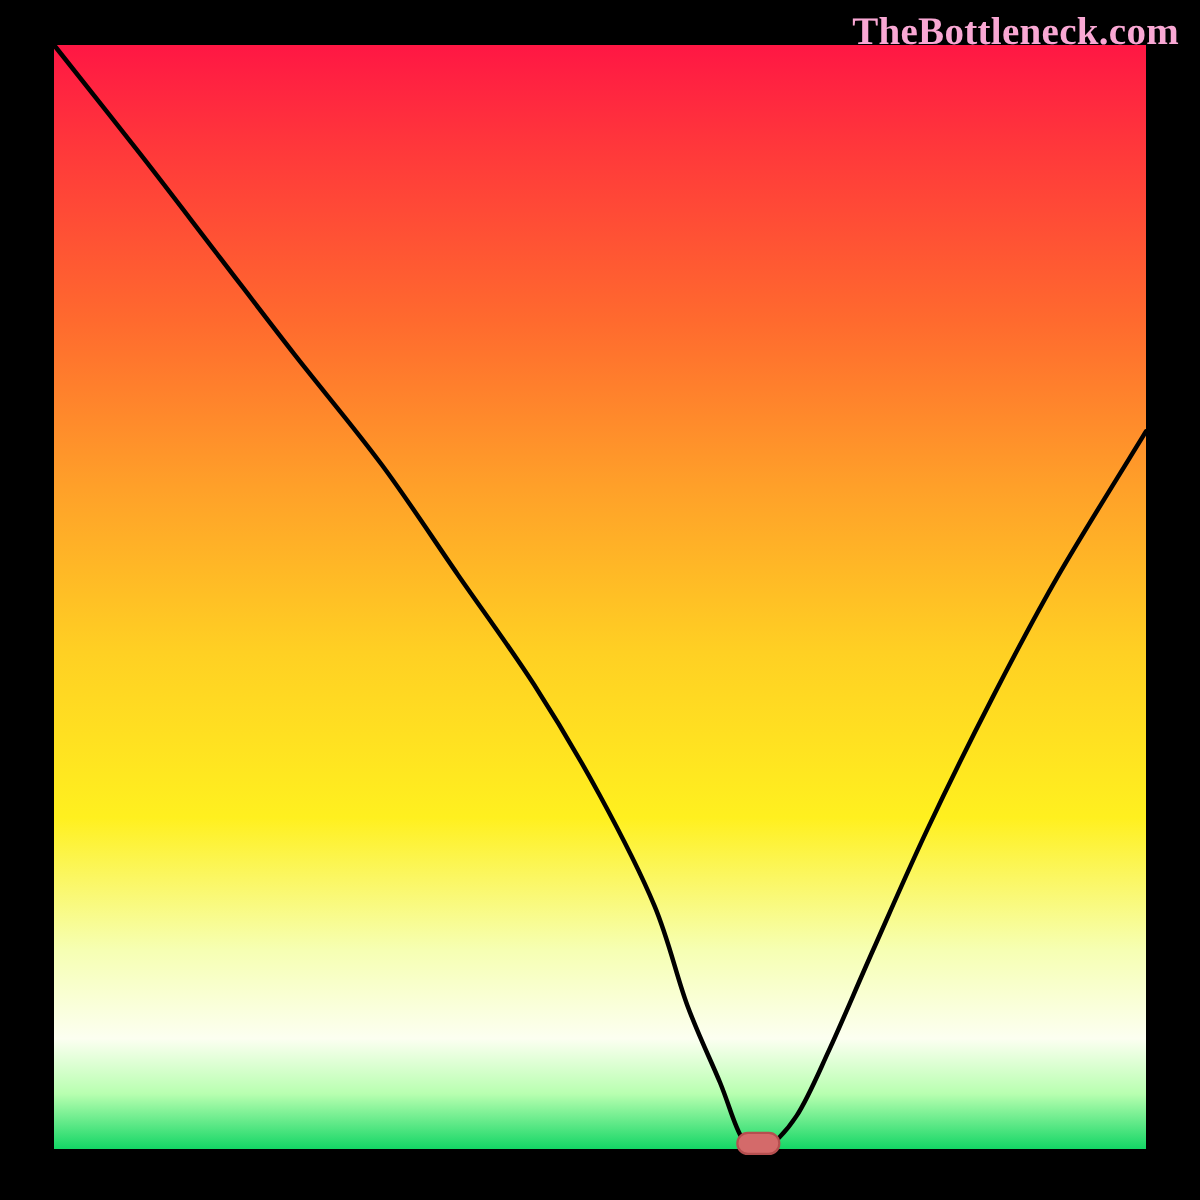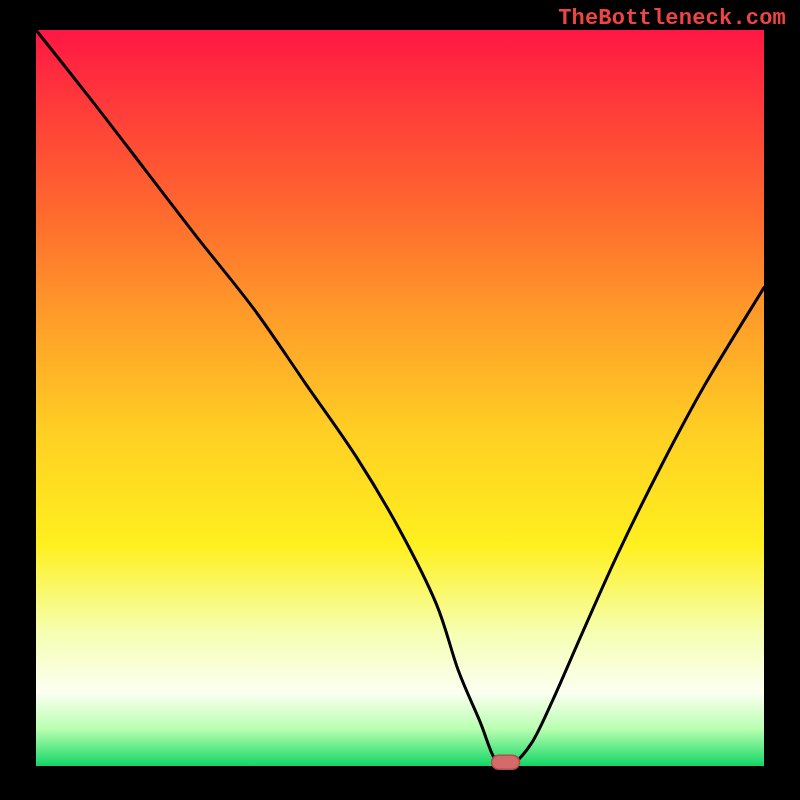--- a/index.html
+++ b/index.html
@@ -15,24 +15,24 @@
     width: 800px;
     height: 800px;
   }
   svg {
     display: block;
   }
   .watermark {
     position: absolute;
     top: 6px;
     right: 14px;
-    font-family: Liberation Mono, monospace;
-    font-size: 22px;
+    font-family: Liberation Serif, serif;
+    font-size: 26px;
     font-weight: 600;
-    color: #ef4444;
+    color: #f9a8d4;
     letter-spacing: 0.2px;
     user-select: none;
   }
 </style>
 </head>
 <body>
 
 <div class="chart-container">
   <svg id="chart-svg" width="800" height="800" viewBox="0 0 800 800">
     <defs>

